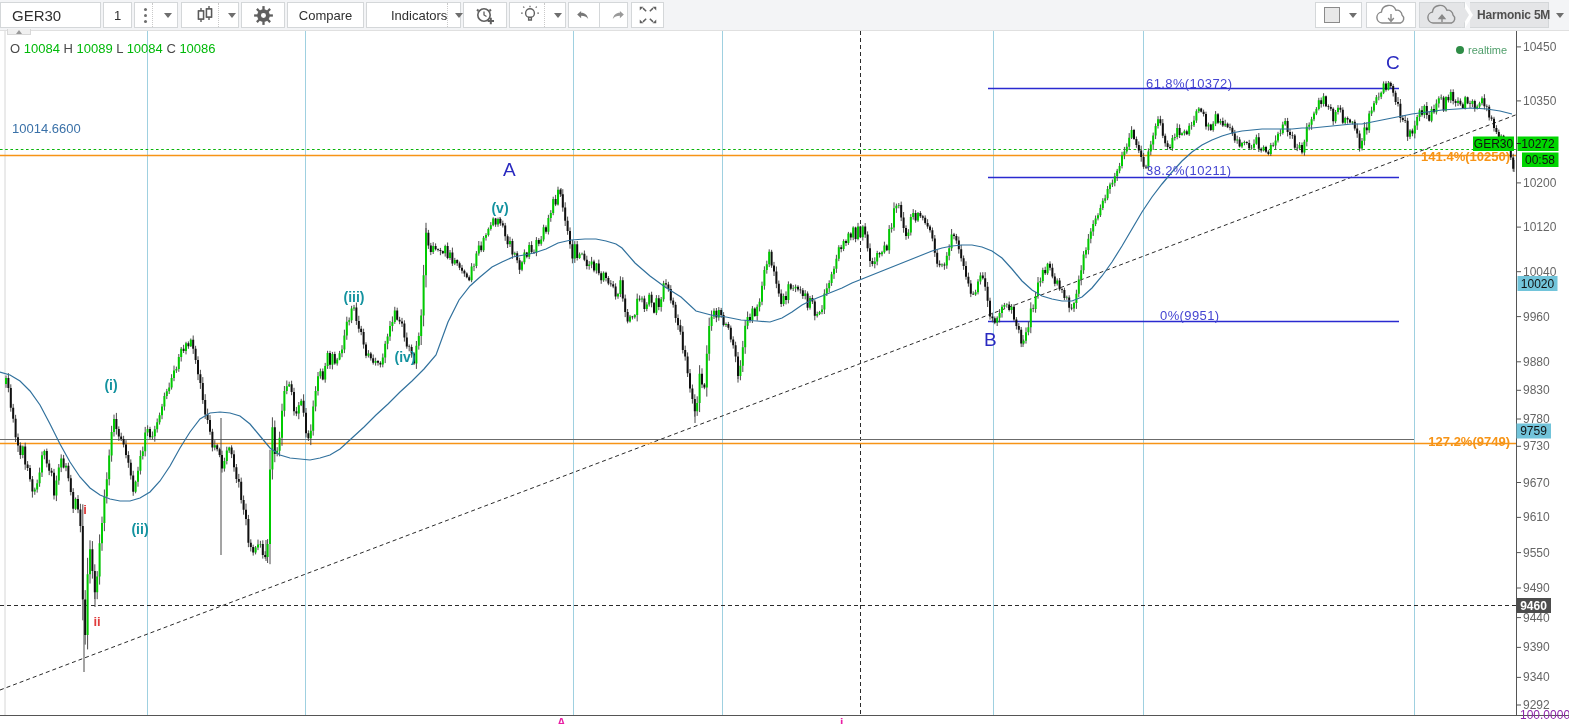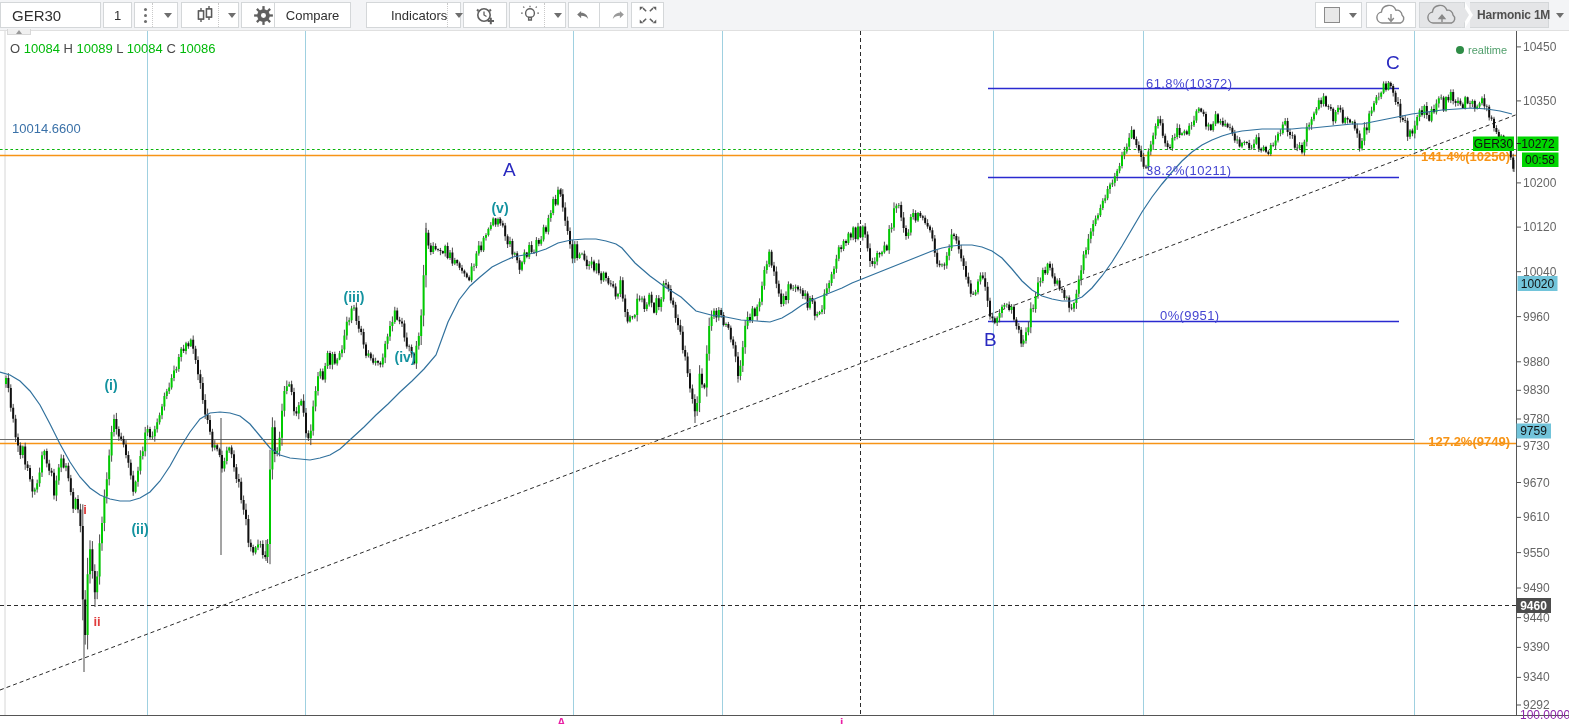--- a/index.html
+++ b/index.html
@@ -164,21 +164,21 @@
             <rect x="10.8" y="2.2" width="2.4" height="4.2" transform="rotate(90 12 12)"></rect>
             <rect x="10.8" y="2.2" width="2.4" height="4.2" transform="rotate(135 12 12)"></rect>
             <rect x="10.8" y="2.2" width="2.4" height="4.2" transform="rotate(180 12 12)"></rect>
             <rect x="10.8" y="2.2" width="2.4" height="4.2" transform="rotate(225 12 12)"></rect>
             <rect x="10.8" y="2.2" width="2.4" height="4.2" transform="rotate(270 12 12)"></rect>
             <rect x="10.8" y="2.2" width="2.4" height="4.2" transform="rotate(315 12 12)"></rect>
             <circle cx="12" cy="12" r="2.6" fill="#fff"></circle>
           </g>
         </svg>
       </div>
-      <div class="btn" style="left:274px;width:77px">
+      <div class="btn" style="left:287px;width:77px">
         <span class="t1" style="margin:0 auto">Compare</span>
       </div>
       <div class="btn" style="left:366px;width:95px">
         <span class="t1" style="margin-left:24px">Indicators</span>
         <span class="vsep"></span>
         <span class="car"></span>
       </div>
       <div class="btn" style="left:463px;width:44px">
         <svg width="24" height="24" viewBox="0 0 24 24" style="margin:auto" fill="none" stroke="#5f5f5f" stroke-width="1.6">
           <circle cx="11" cy="12" r="6.2"></circle>
@@ -225,19 +225,19 @@
       </div>
       <div class="btn gray" style="left:1418.5px;width:46px">
         <svg width="34" height="26" viewBox="0 0 34 26" style="margin:auto">
           <path d="M8 20a5.5 5.5 0 0 1-.6-10.9A7.5 7.5 0 0 1 21.9 7.3 5 5 0 0 1 28 12a4.6 4.6 0 0 1-1.5 8H8z" fill="none" stroke="#888" stroke-width="1.4"></path>
           <path d="M17 19v-6M14.2 15.5l2.8-3.4 2.8 3.4z" fill="#888" stroke="#888" stroke-width="1.4"></path>
         </svg>
       </div>
       <div class="crumb"></div>
       <div class="crumb2"></div>
       <div class="btn gray" style="left:1470px;width:79px;border-left:none">
-        <span class="t2" style="margin-left:7px;white-space:nowrap">Harmonic 1M</span>
+        <span class="t2" style="margin-left:7px;white-space:nowrap">Harmonic 5M</span>
       </div>
       <div style="position:absolute;left:1553px;top:2px;height:26px;width:14px;display:flex;align-items:center">
         <span class="car"></span>
       </div>
     </div>
 <div id="tab"></div>
 </div>
 </body></html>

